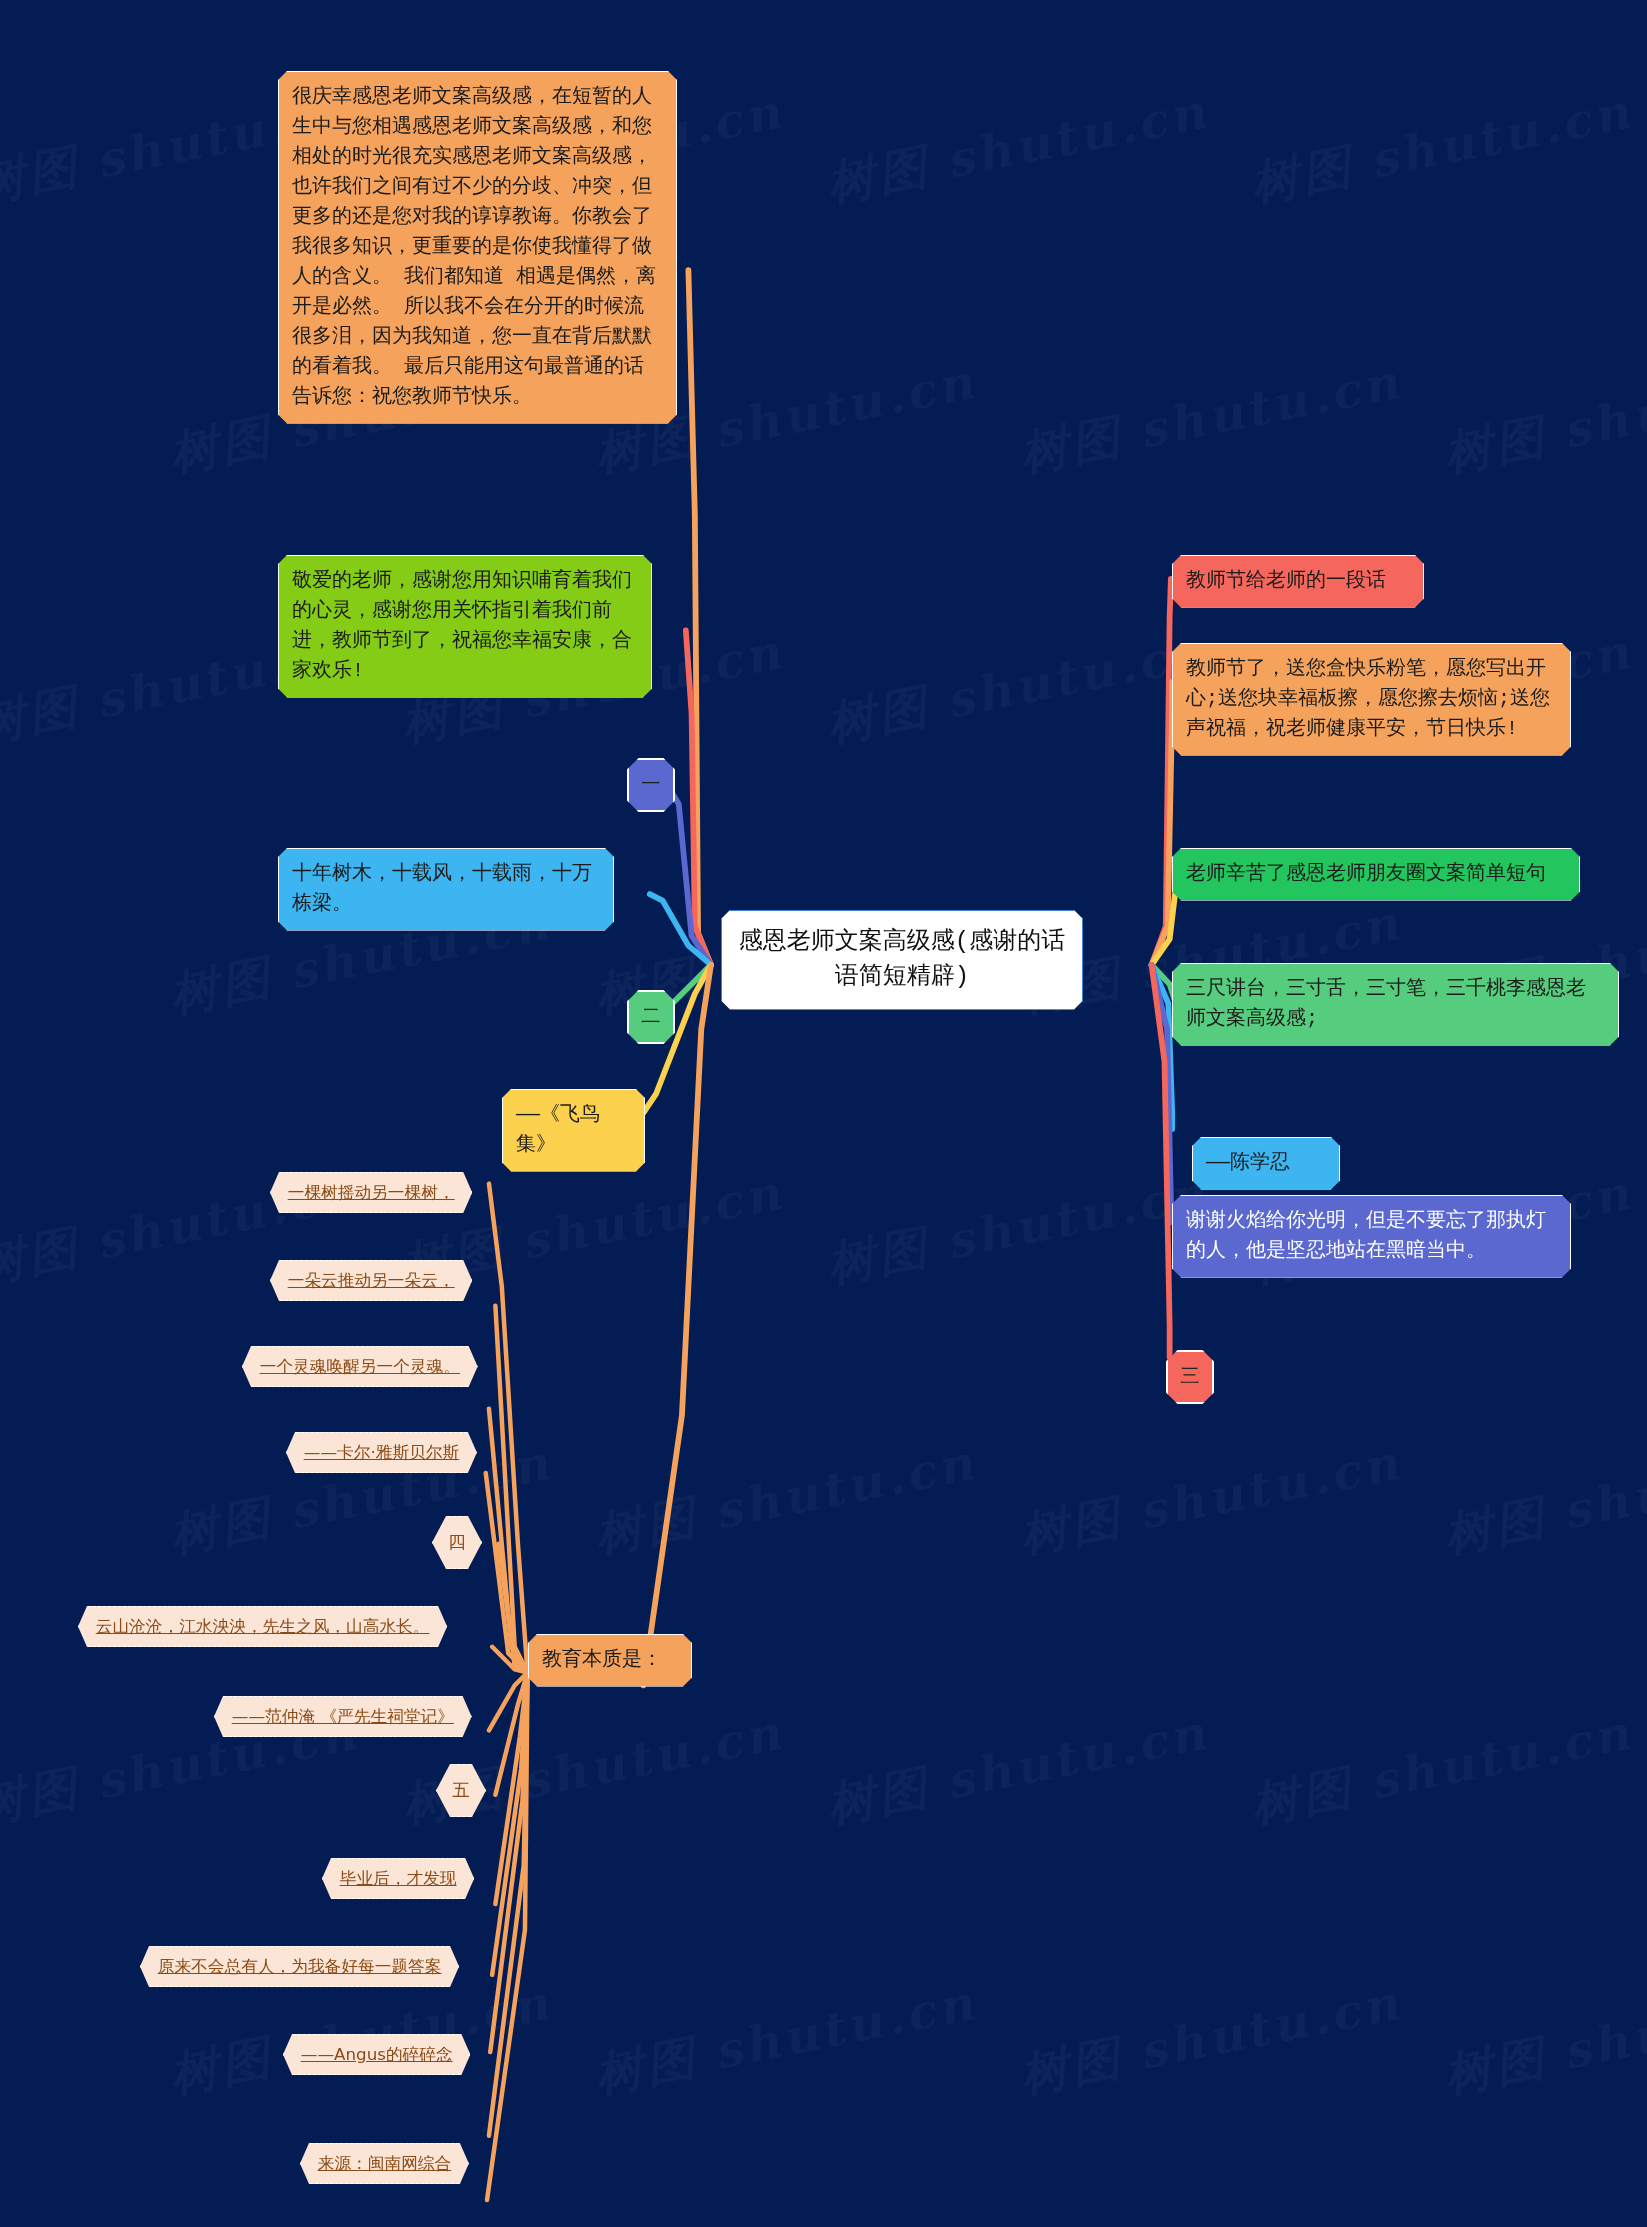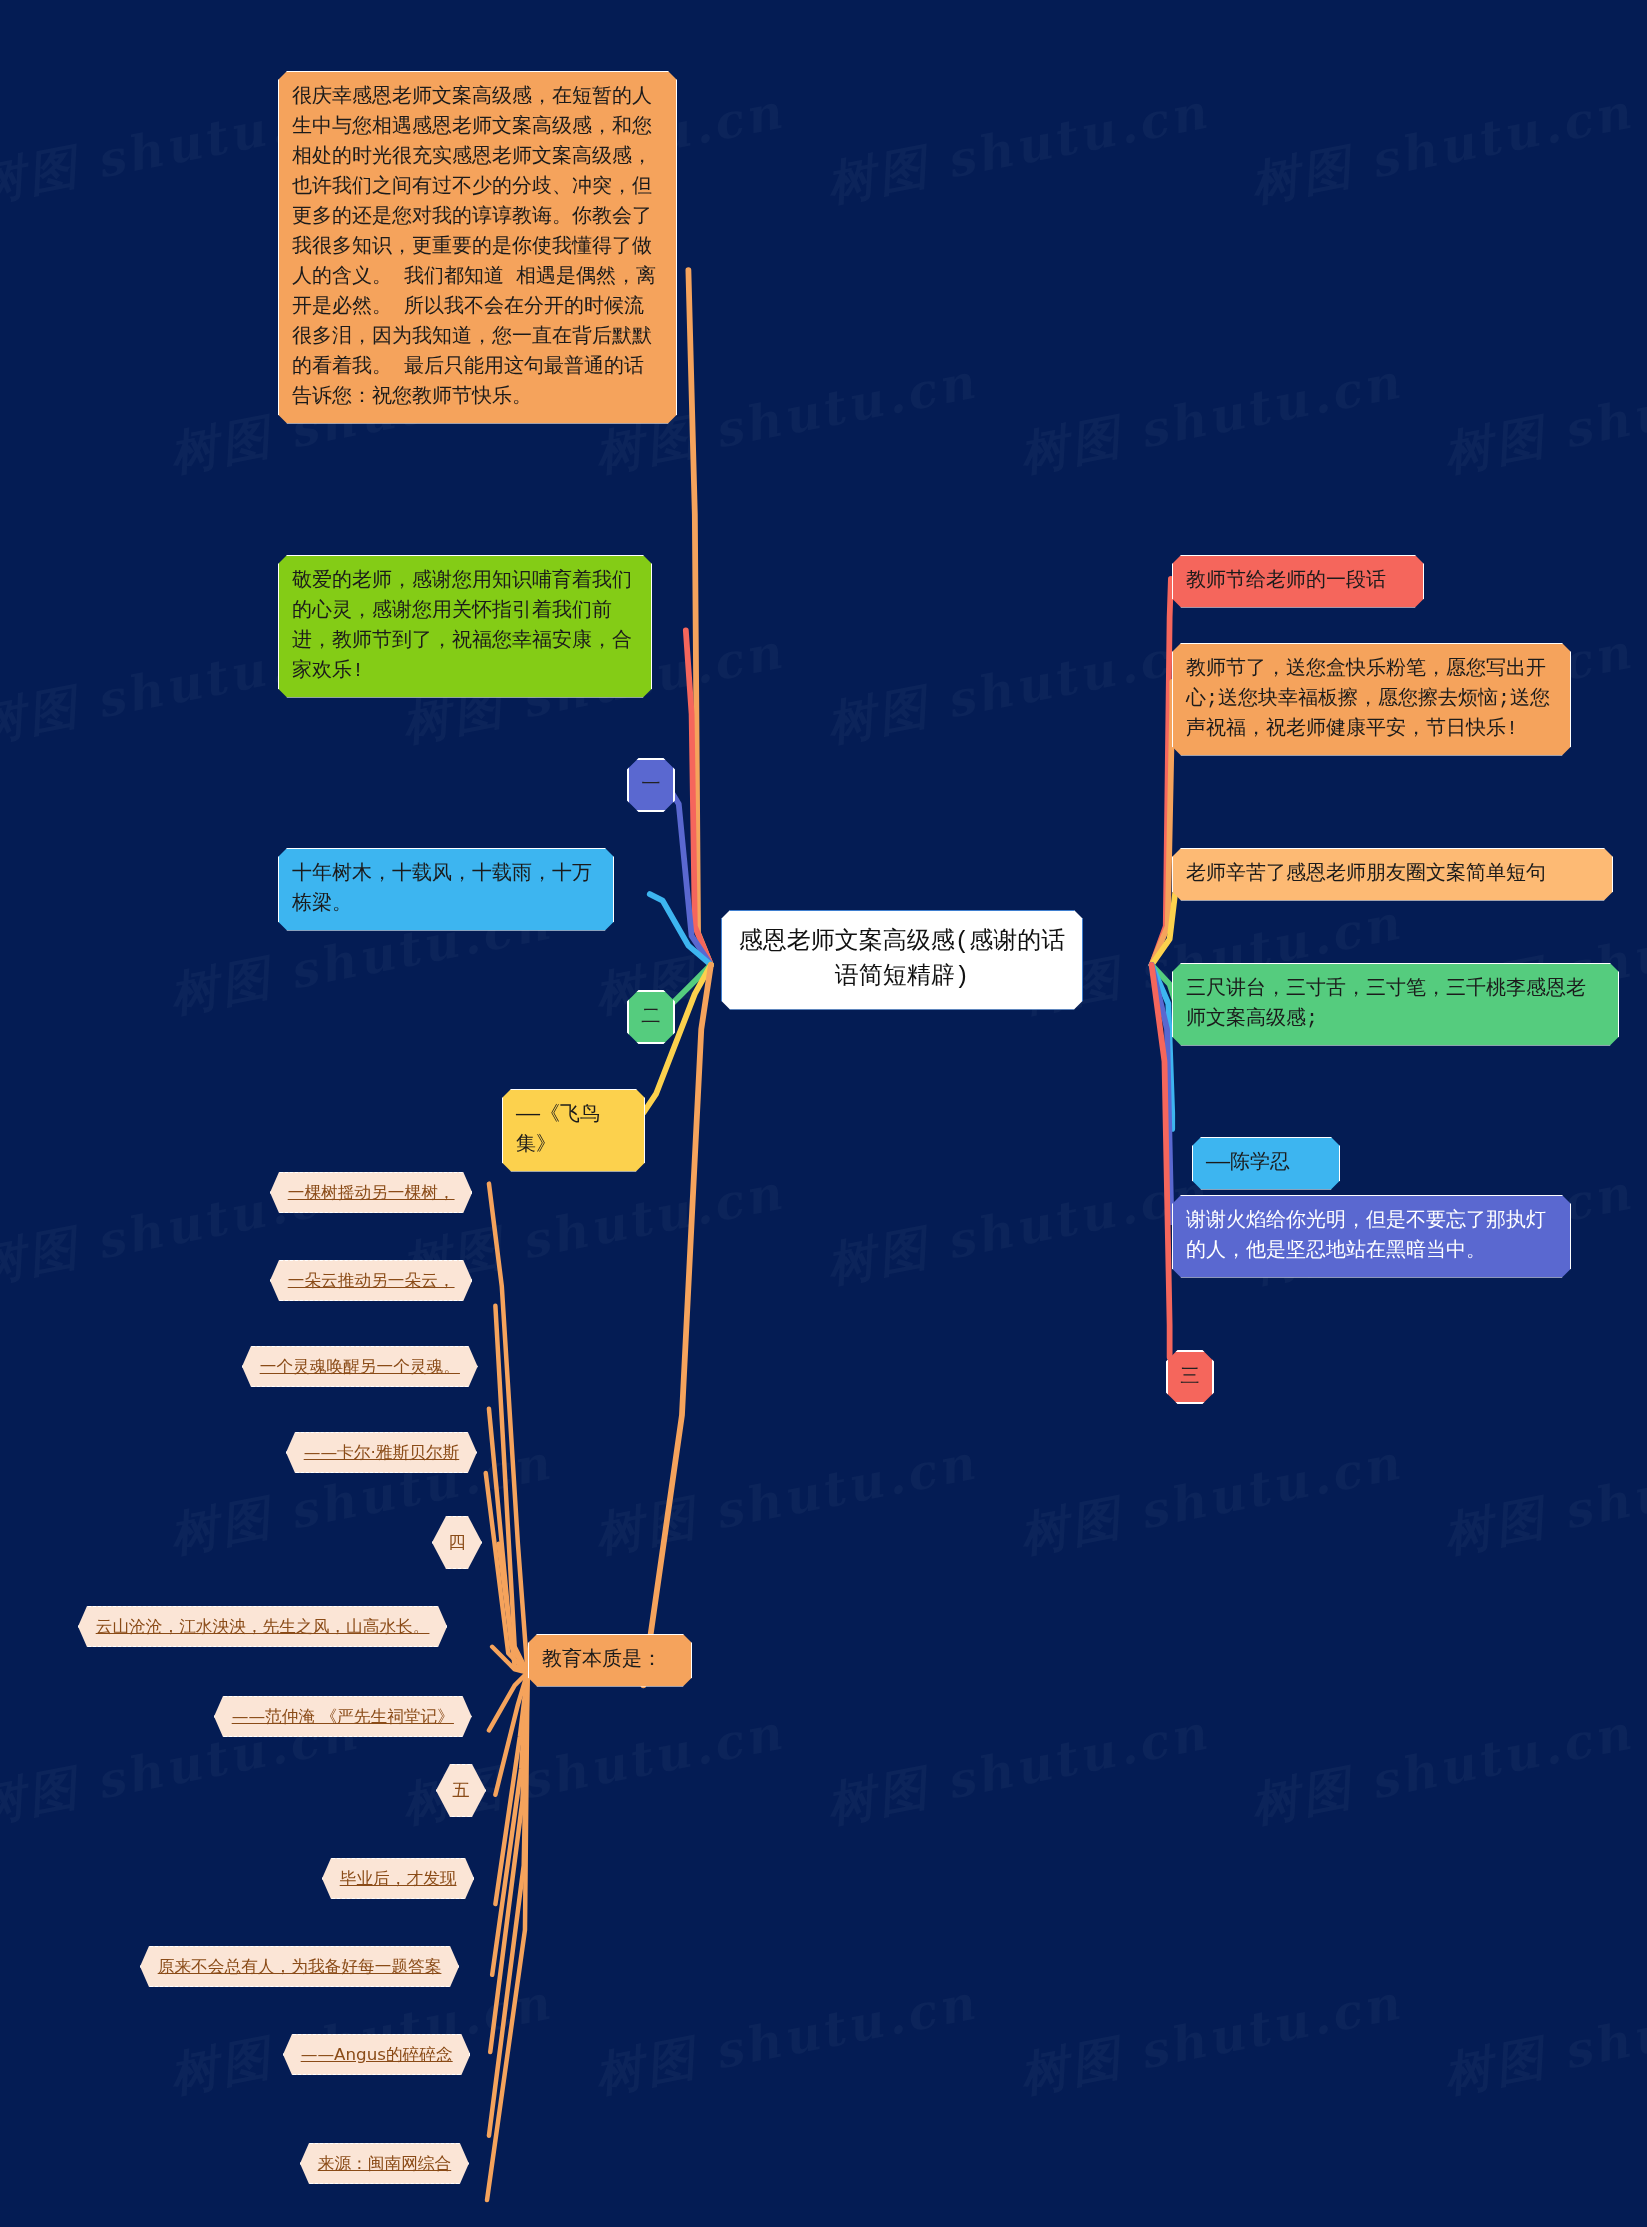--- a/index.html
+++ b/index.html
@@ -213,21 +213,21 @@
 </div>
 
 <div class="node card oct" style="left:1172px;top:555px;width:252px;background:#F5665C;">
   <span>教师节给老师的一段话</span>
 </div>
 
 <div class="node card oct" style="left:1172px;top:643px;width:399px;background:#F5A35C;">
   <span>教师节了，送您盒快乐粉笔，愿您写出开心;送您块幸福板擦，愿您擦去烦恼;送您声祝福，祝老师健康平安，节日快乐!</span>
 </div>
 
-<div class="node card oct" style="left:1172px;top:848px;width:441px;background:#fdba74;">
+<div class="node card oct" style="left:1172px;top:848px;width:408px;background:#22c55e;">
   <span>老师辛苦了感恩老师朋友圈文案简单短句</span>
 </div>
 
 <div class="node card oct" style="left:1172px;top:963px;width:447px;background:#55CC7E;">
   <span>三尺讲台，三寸舌，三寸笔，三千桃李感恩老师文案高级感;</span>
 </div>
 
 <div class="node card oct" style="left:1192px;top:1105px;width:148px;background:#3DB5F0;margin-top:32px;">
   <span>——陈学忍</span>
 </div>

